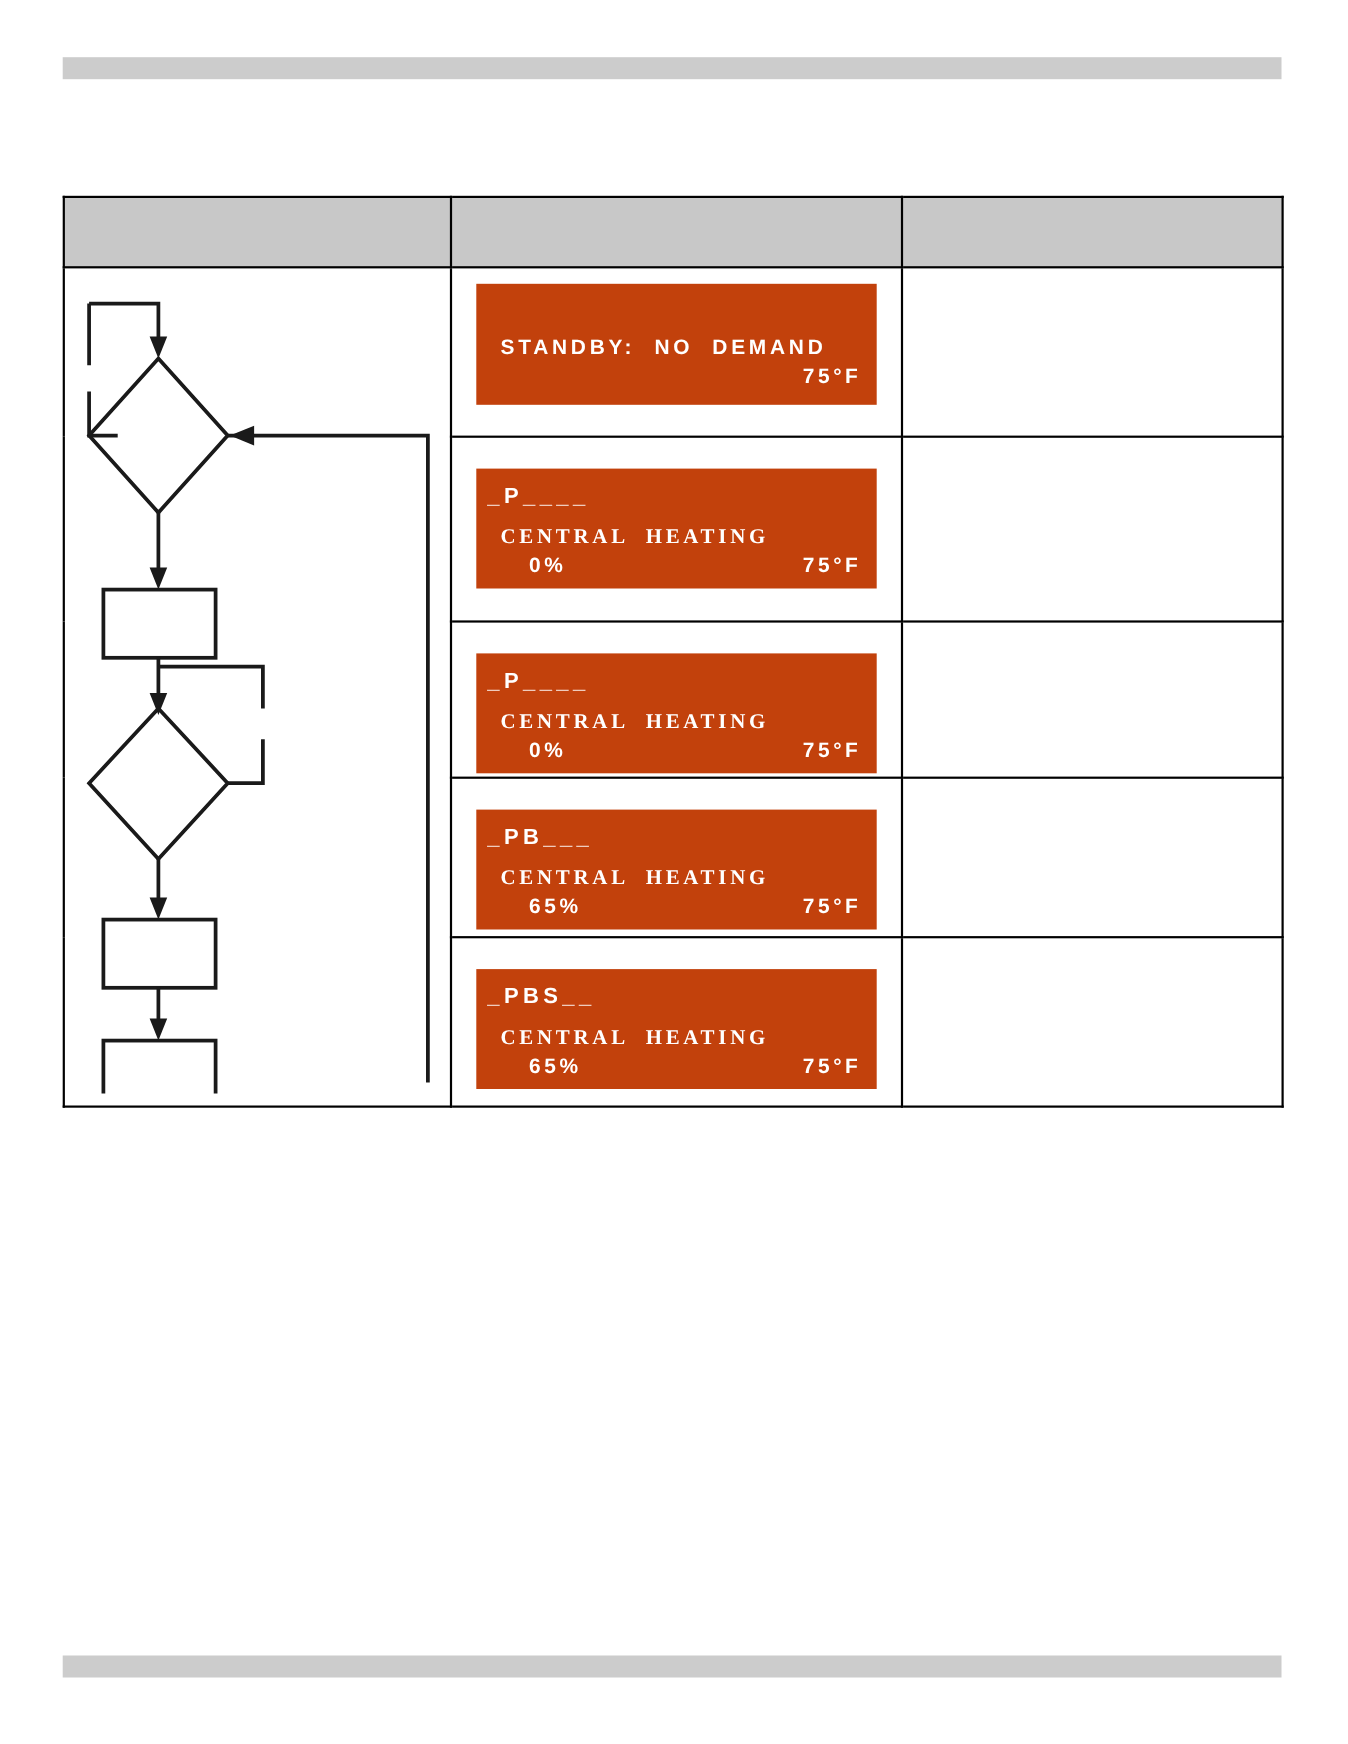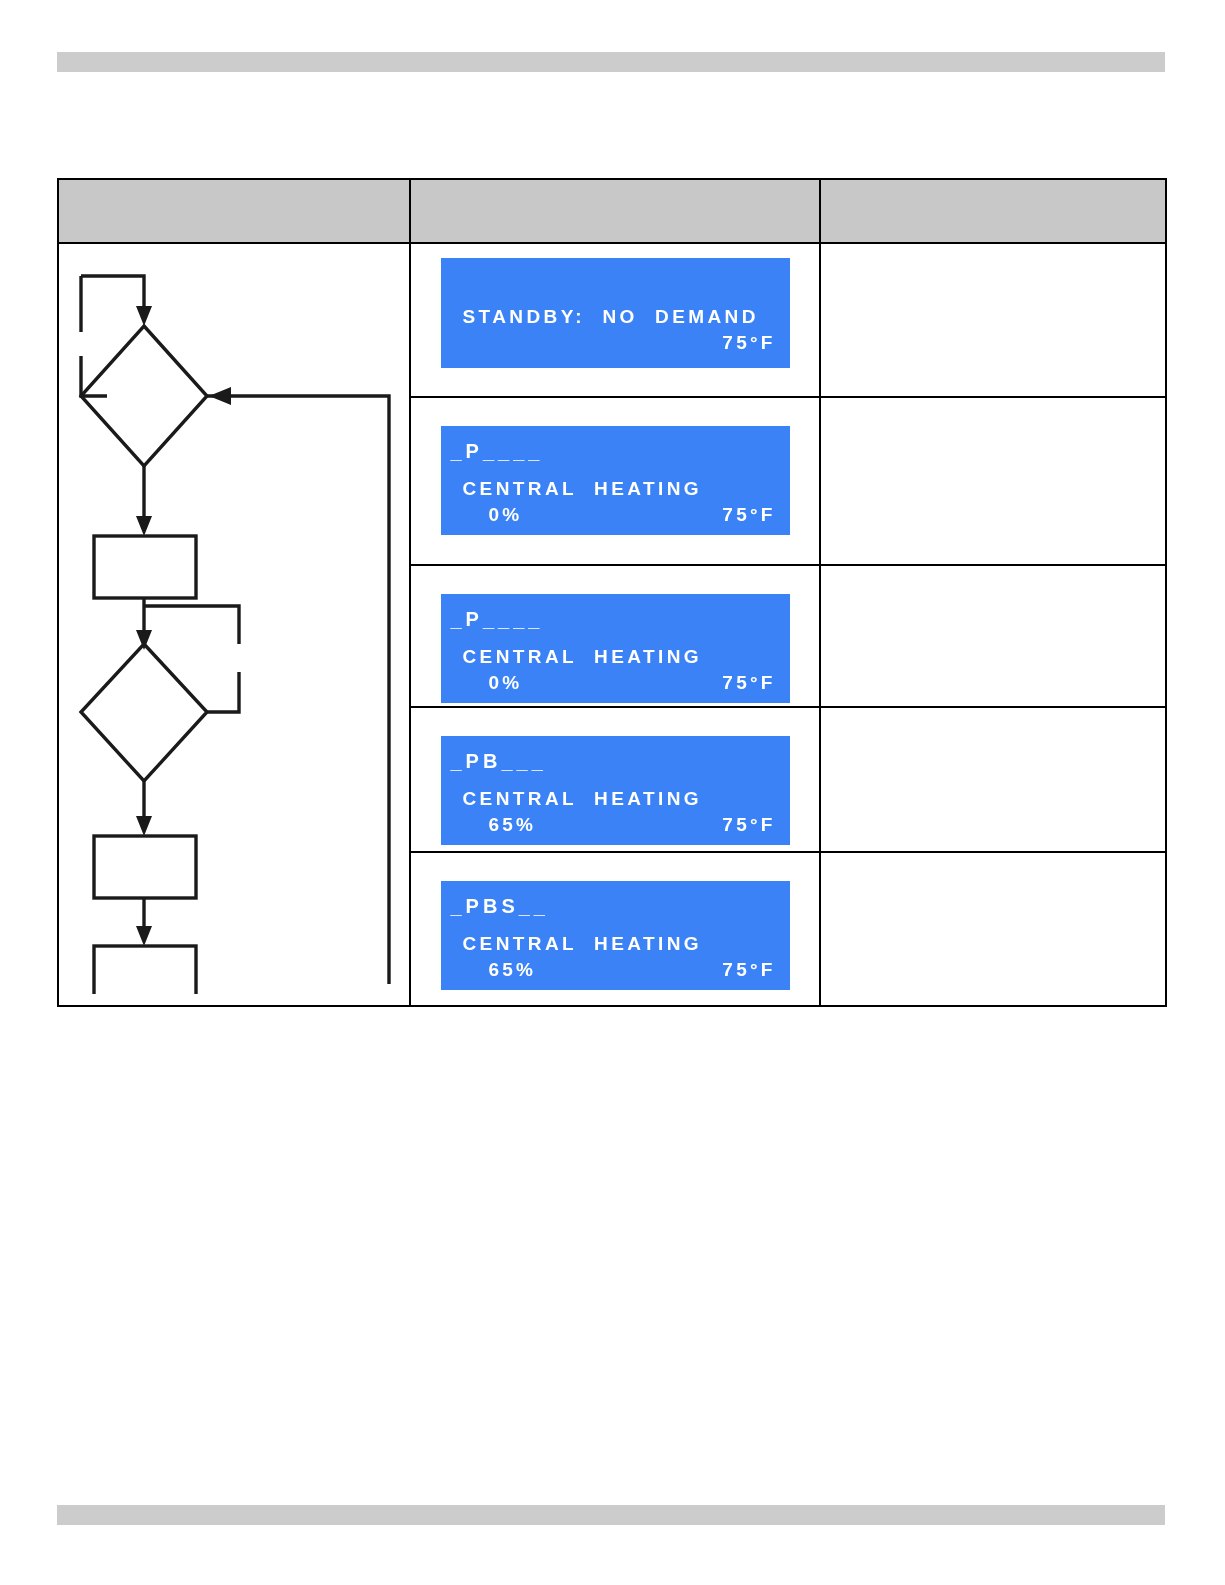--- a/index.html
+++ b/index.html
@@ -59,24 +59,24 @@
   tr.r2 td{ height:140px; }
   tr.r3 td{ height:143px; }
   tr.r4 td{ height:152px;border-radius:32px; }
 
   td.flow-cell{ position:relative; }
   td.desc-cell{ position:relative; }
 
   
   .lcd{
     position:relative;
-    background:#3b82f6;
+    background:#c2410c;
     width:348px;
     margin:14px auto 0 auto;
-    padding:6px 1px 8px 0;
+    padding:6px 16px 8px 0;
     color:#ffffff;
     font-family:"Liberation Sans", sans-serif;
     font-weight:bold;
     letter-spacing:3.2px;
   }
   .lcd.tall{ height:96px; }
   .lcd.std{ height:95px;margin-top:28px; }
 
   .lcd-flagline{
     position:absolute;
@@ -104,21 +104,21 @@
     font-size:19px;
     letter-spacing:3.2px;
     white-space:pre;
   }
 
   
   .lcd.standby .lcd-line1{ left:22px; top:48px; }
   .lcd.standby .lcd-line2-right{ right:14px; top:74px; }
 
   
-  .lcd.heating .lcd-line1{ left:22px; top:52px; }
+  .lcd.heating .lcd-line1{ left:22px; top:52px;font-family:Liberation Serif, serif; }
   .lcd.heating .lcd-line2-left{ left:48px; top:78px; }
   .lcd.heating .lcd-line2-right{ right:14px; top:78px; }
 
   
   #flow-svg{
     position:absolute;
     left:0; top:0;
   }
 </style>
 </head>

